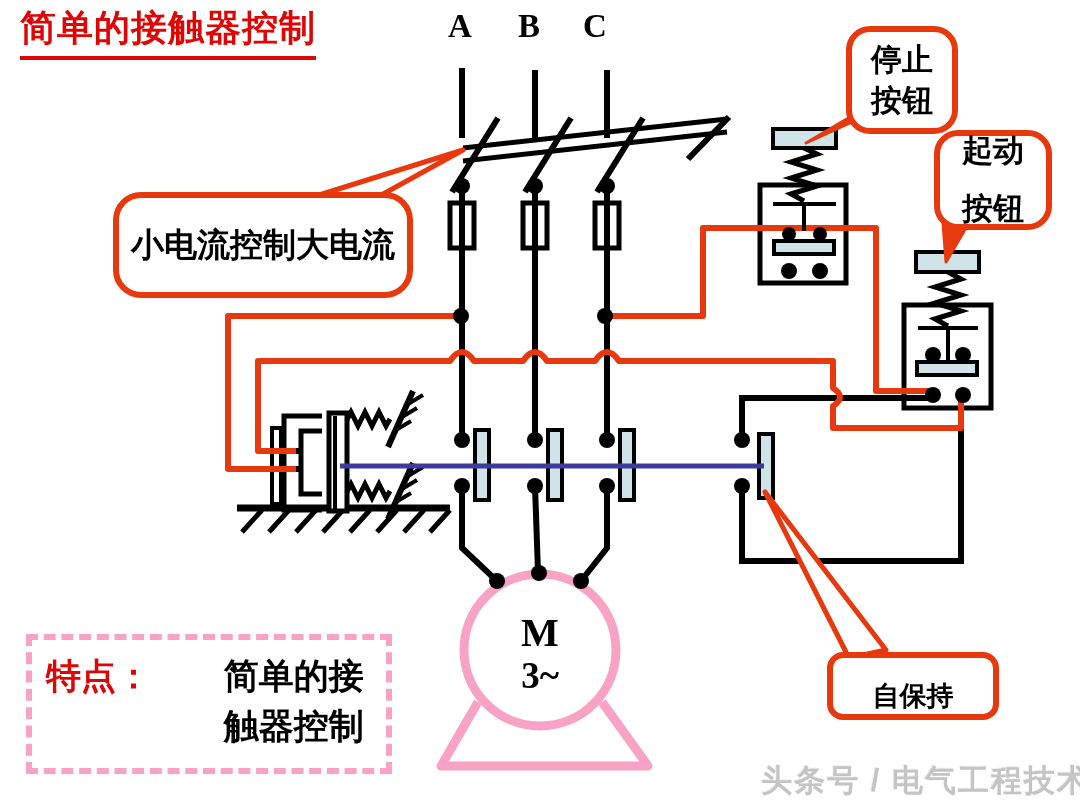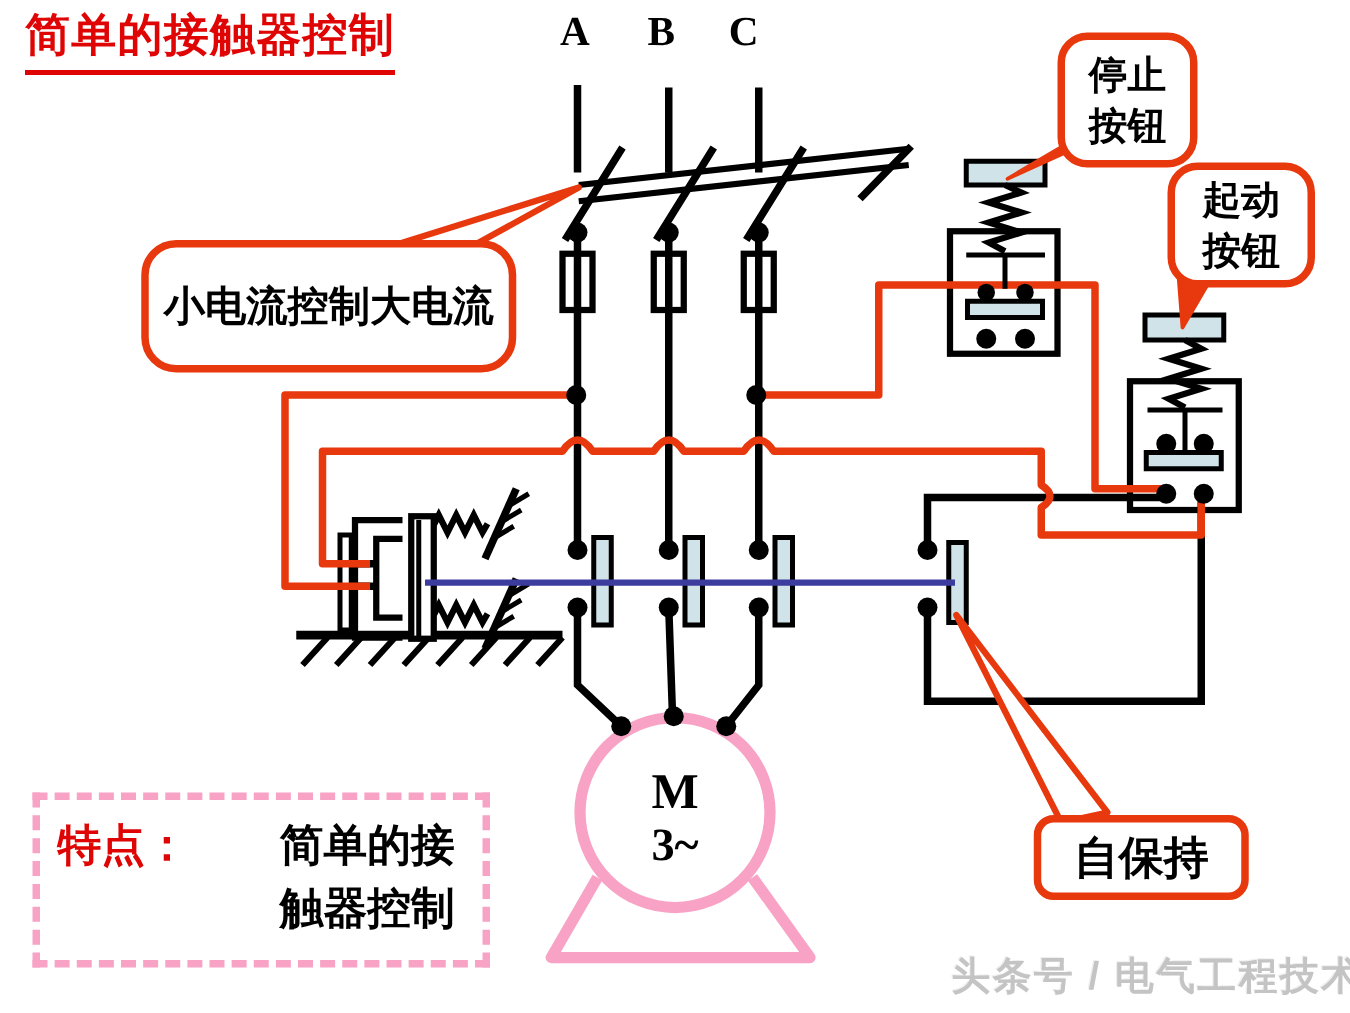--- a/index.html
+++ b/index.html
@@ -35,22 +35,22 @@
   .overlay{position:absolute;z-index:3;}
   #page-title{left:20px;top:4px;font-size:36px;font-weight:bold;color:var(--title-red);
     border-bottom:4px solid var(--title-red);padding-bottom:3px;letter-spacing:1px;}
   .phase-label{font-size:33px;font-weight:bold;color:#000;}
   #phase-a{left:448px;top:8px;} #phase-b{left:518px;top:8px;} #phase-c{left:583px;top:8px;}
   .callout{border:6px solid var(--accent);border-radius:24px;background:#fff;color:#000;
     font-weight:bold;display:flex;align-items:center;justify-content:center;text-align:center;}
   #callout-knife{left:113px;top:192px;width:288px;height:94px;font-size:33px;border-radius:28px;}
   #callout-stop{left:846px;top:26px;width:100px;height:96px;font-size:31px;line-height:41px;}
   #callout-stop .wrap2,#callout-start .wrap2{width:2.1em;}
-  #callout-start{left:934px;top:130px;width:106px;height:88px;font-size:31px;line-height:41px;}
-  #callout-selfhold{left:827px;top:652px;width:160px;height:56px;font-size:36px;border-radius:16px;}
+  #callout-start{left:934px;top:130px;width:106px;height:88px;font-size:31px;line-height:58px;}
+  #callout-selfhold{left:827px;top:652px;width:160px;height:56px;font-size:27px;border-radius:16px;align-items:flex-end;}
   #feature-box{left:26px;top:634px;width:330px;height:116px;border:6px dashed var(--pink);
     display:flex;align-items:flex-start;padding:12px 10px 0 14px;font-size:35px;font-weight:bold;line-height:1.42;justify-content:space-between;}
   #feature-box .feature-label{color:var(--title-red);white-space:nowrap;}
   #feature-box .feature-text{color:#000;width:4.35em;}
   #watermark{right:-10px;bottom:8px;font-size:31px;font-weight:bold;letter-spacing:2px;
     color:var(--watermark-gray);font-family:"Liberation Sans",sans-serif;white-space:nowrap;
     text-shadow:2px 2px 1px #ffffff,-1px -1px 0 #efefef;}
 </style>
 </head>
 <body>

